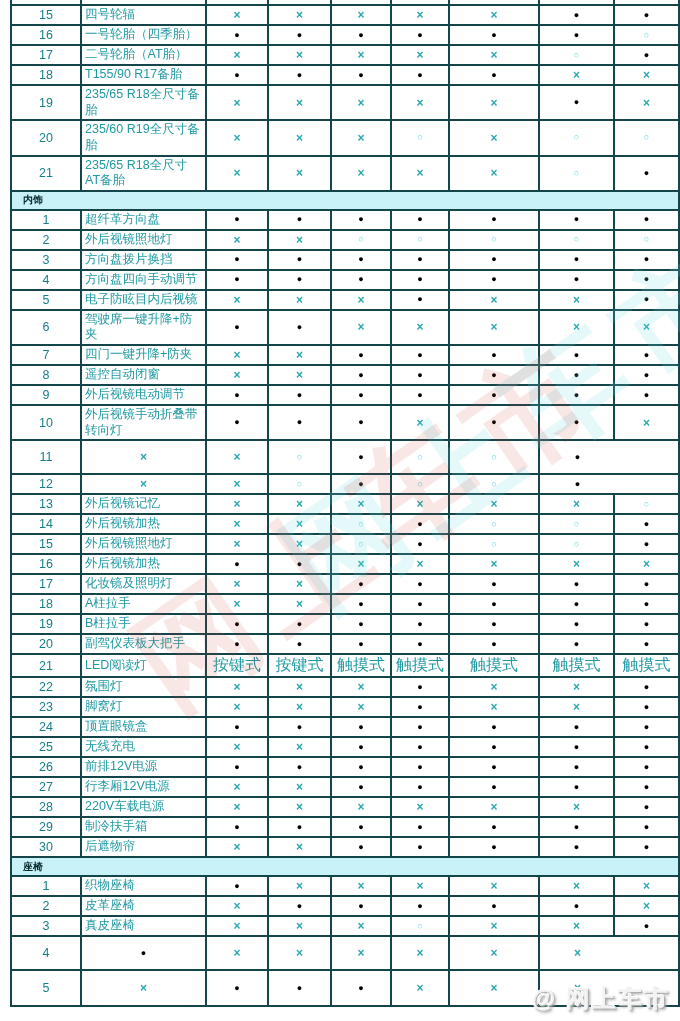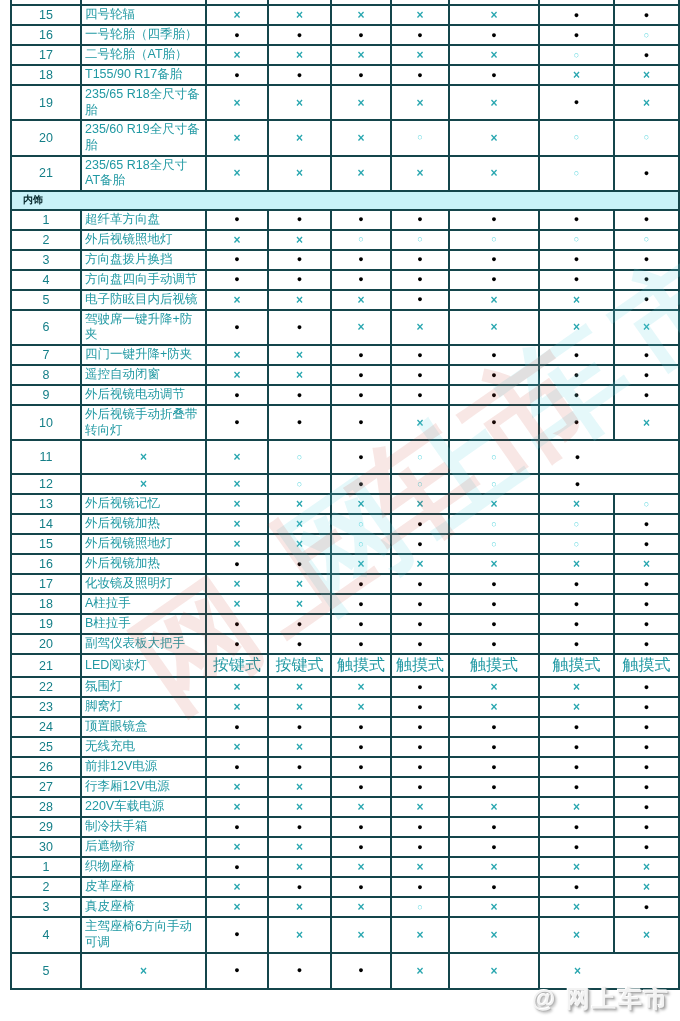--- a/index.html
+++ b/index.html
@@ -1010,20 +1010,23 @@
         <div class="cell c-val">
           <span class="sym dot">●</span>
         </div>
         <div class="cell c-val">
           <span class="sym dot">●</span>
         </div>
         <div class="cell c-val">
           <span class="sym dot">●</span>
         </div>
       </div>
+      <div class="band">
+        <span>座椅</span>
+      </div>
       <div class="trow">
         <div class="cell c-no">1</div>
         <div class="cell c-name">织物座椅</div>
         <div class="cell c-val">
           <span class="sym dot">●</span>
         </div>
         <div class="cell c-val">
           <span class="sym x">×</span>
         </div>
         <div class="cell c-val">
@@ -1087,21 +1090,20 @@
         </div>
         <div class="cell c-val">
           <span class="sym x">×</span>
         </div>
         <div class="cell c-val">
           <span class="sym dot">●</span>
         </div>
       </div>
       <div class="trow tall">
         <div class="cell c-no">4</div>
-        <div class="cell c-name">主驾座椅6方向手动可调</div>
         <div class="cell c-val">
           <span class="sym dot">●</span>
         </div>
         <div class="cell c-val">
           <span class="sym x">×</span>
         </div>
         <div class="cell c-val">
           <span class="sym x">×</span>
         </div>
         <div class="cell c-val">

